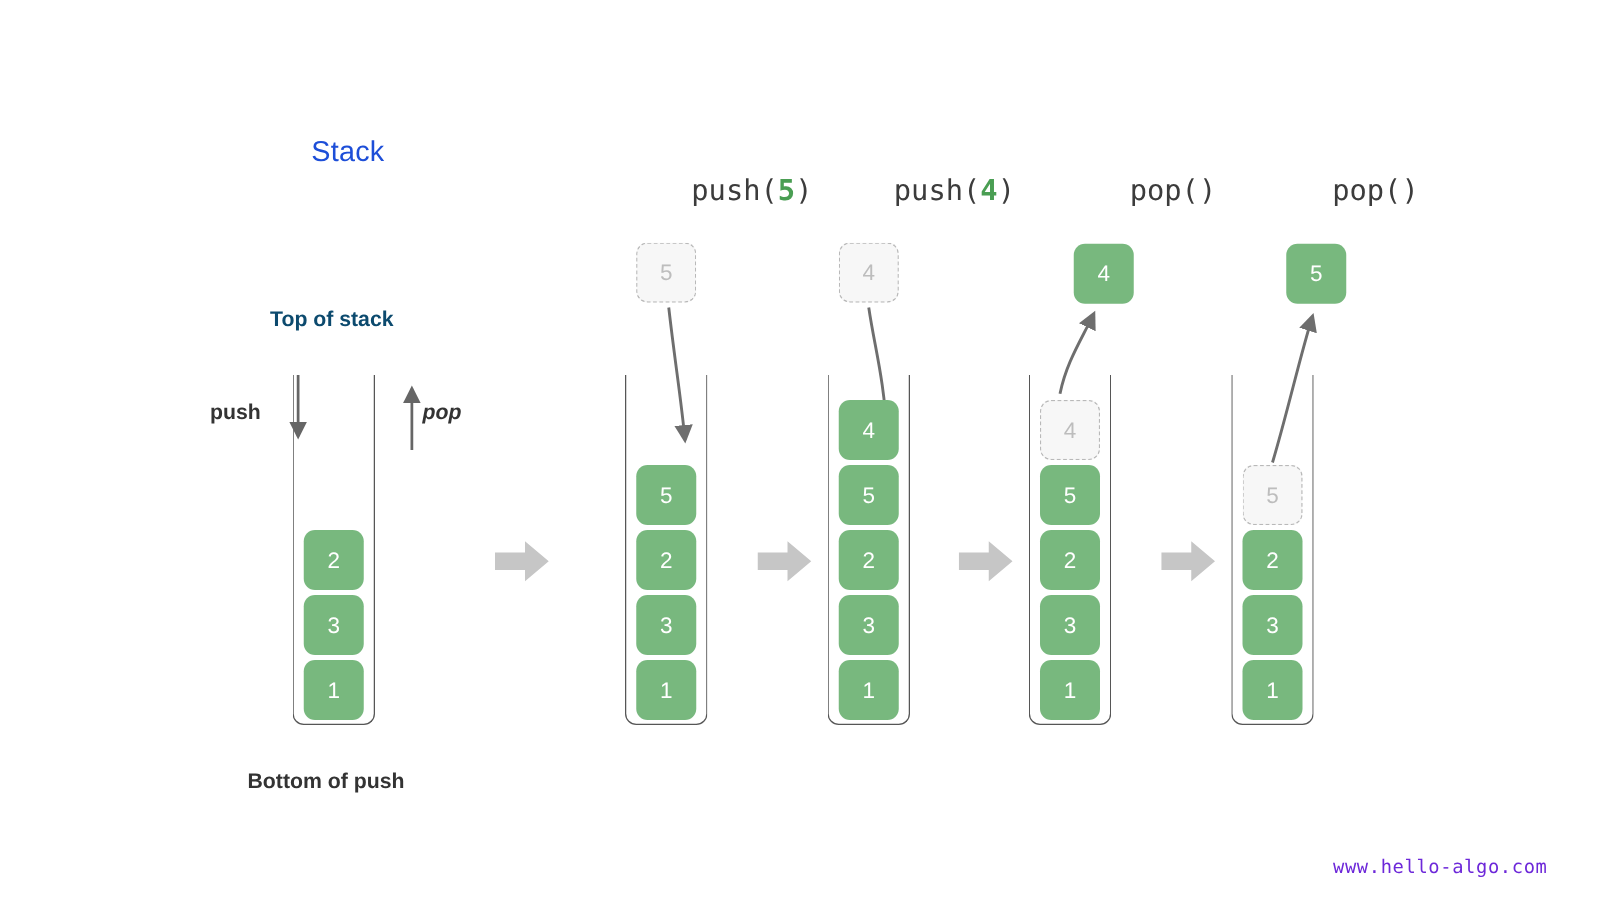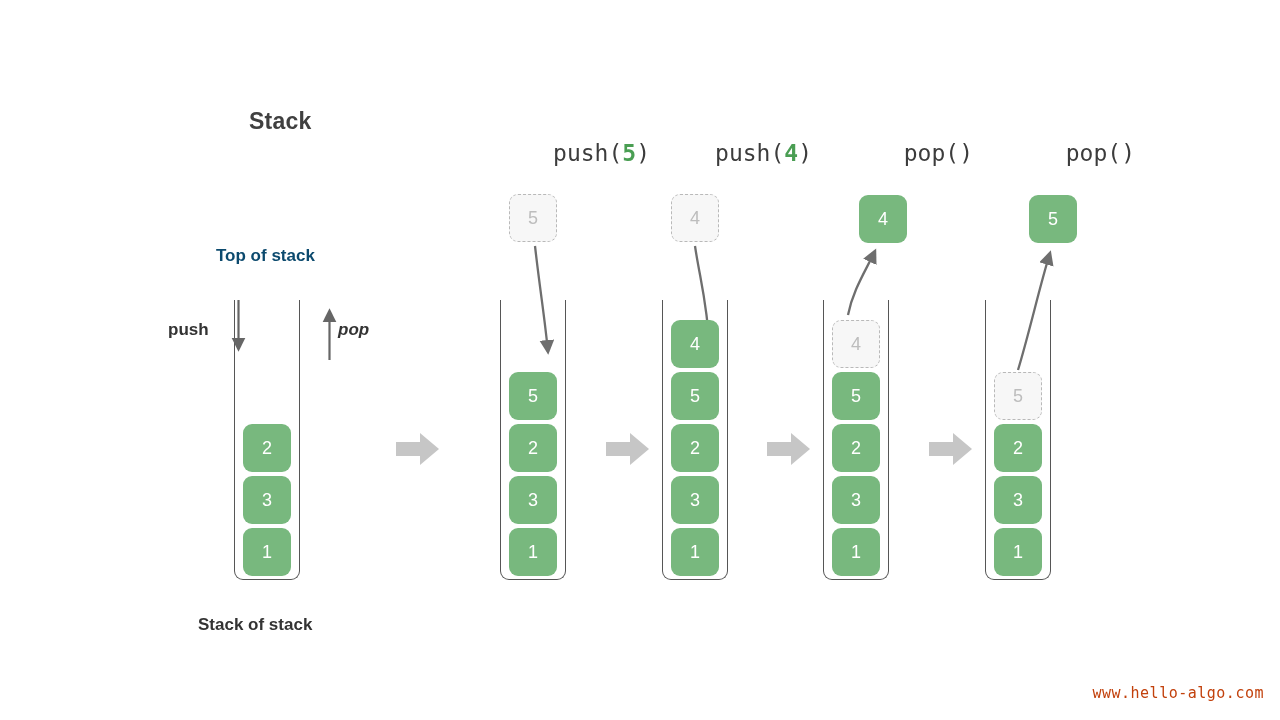--- a/index.html
+++ b/index.html
@@ -24,22 +24,22 @@
 
   
   .lbl {
     position: absolute;
     white-space: nowrap;
   }
   .title-stack {
     left: 249px;
     top: 108px;
     font-size: 23px;
-    font-weight: bold;
-    color: #404040;
+    font-weight: normal;
+    color: #1d4ed8;
     letter-spacing: .2px;
   }
   .label-top {
     left: 216px;
     top: 246px;
     font-size: 17px;
     font-weight: bold;
     color: #0c4a6e;
   }
   .label-bottom {
@@ -152,25 +152,25 @@
     left: 0;
     top: 0;
     width: 1280px;
     height: 720px;
     pointer-events: none;
   }
 
   
   .watermark {
     position: absolute;
-    right: 16px;
+    right: 42px;
     bottom: 18px;
     font-family: "DejaVu Sans Mono", "Liberation Mono", monospace;
     font-size: 15px;
-    color: #c2410c;
+    color: #6d28d9;
     letter-spacing: .5px;
   }
 </style>
 </head>
 <body>
 
 <div id="canvas">
 
   <div class="lbl title-stack">Stack</div>
 
@@ -187,21 +187,21 @@
         <path d="M0,0 L6.4,3.2 L0,6.4 Z" fill="#666666"></path>
       </marker>
     </defs>
 
     <line x1="238.5" y1="300" x2="238.5" y2="349" stroke="#666666" stroke-width="2.2" marker-end="url(#arrowGray)"></line>
 
     <line x1="329.5" y1="360" x2="329.5" y2="311" stroke="#666666" stroke-width="2.2" marker-end="url(#arrowGray)"></line>
   </svg>
 
   <div class="lbl label-top">Top of stack</div>
-  <div class="lbl label-bottom">Stack of stack</div>
+  <div class="lbl label-bottom">Bottom of push</div>
   <div class="lbl label-push">push</div>
   <div class="lbl label-pop">pop</div>
 
   <svg class="sep-arrow" style="left:396px" viewBox="0 0 44 34">
     <path d="M0,10 L24,10 L24,1 L43,17 L24,33 L24,24 L0,24 Z" fill="#c6c6c6"></path>
   </svg>
 
   <div class="stack-col" style="left:450px">
     <div class="op-header"><span>push(</span><span class="arg">5</span><span>)</span></div>
 

